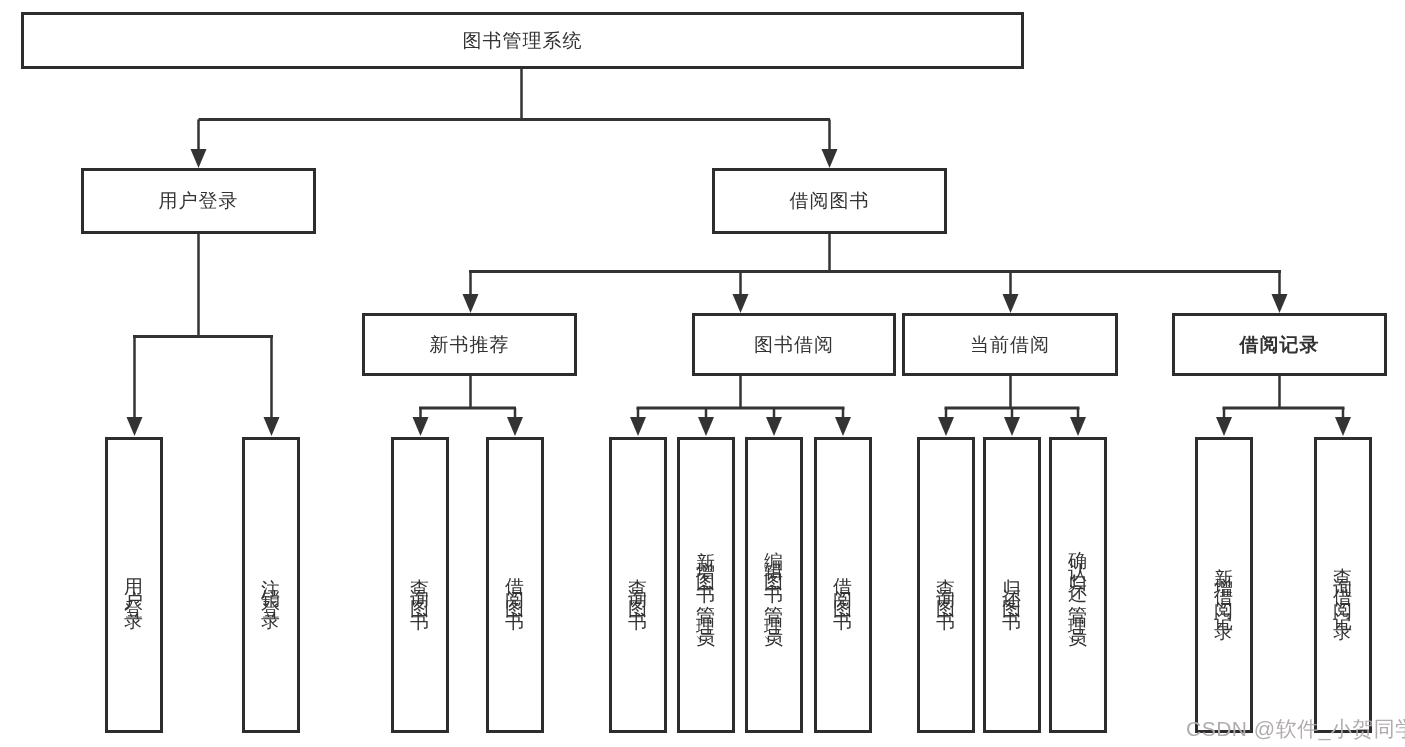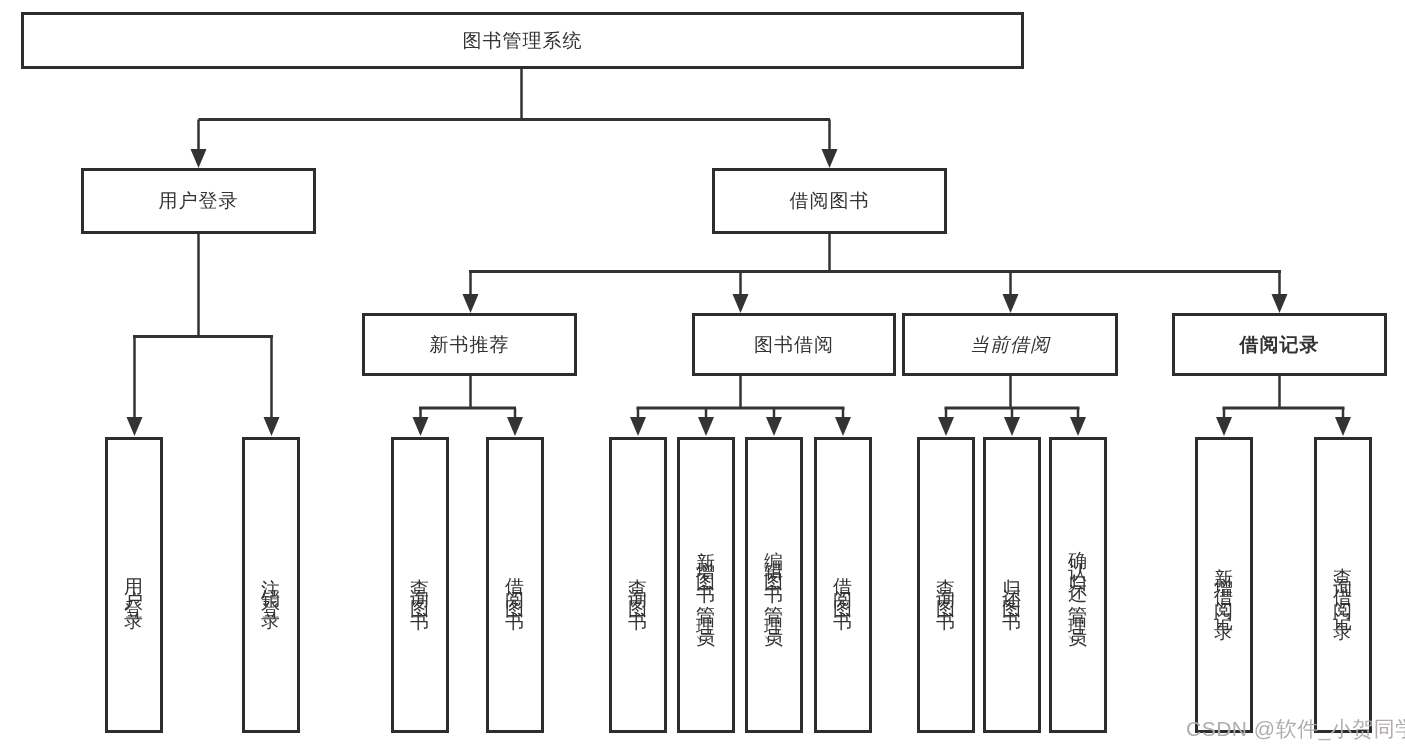--- a/index.html
+++ b/index.html
@@ -159,21 +159,21 @@
   <div class="node lvl2" style="left:712px;">
     <span class="hlabel">借阅图书</span>
   </div>
 
   <div class="node lvl3" style="left:362px; width:215px;">
     <span class="hlabel">新书推荐</span>
   </div>
   <div class="node lvl3" style="left:656px; width:204px;margin-left:36px;">
     <span class="hlabel">图书借阅</span>
   </div>
-  <div class="node lvl3" style="left:902px; width:216px;font-style:italic;">
+  <div class="node lvl3" style="left:902px; width:216px;">
     <span class="hlabel">当前借阅</span>
   </div>
   <div class="node lvl3" style="left:1172px; width:215px;font-weight:bold;">
     <span class="hlabel">借阅记录</span>
   </div>
 
   <div class="node leaf" style="left:105px;">
     <span class="vtext">用户登录</span>
   </div>
   <div class="node leaf" style="left:242px;">

